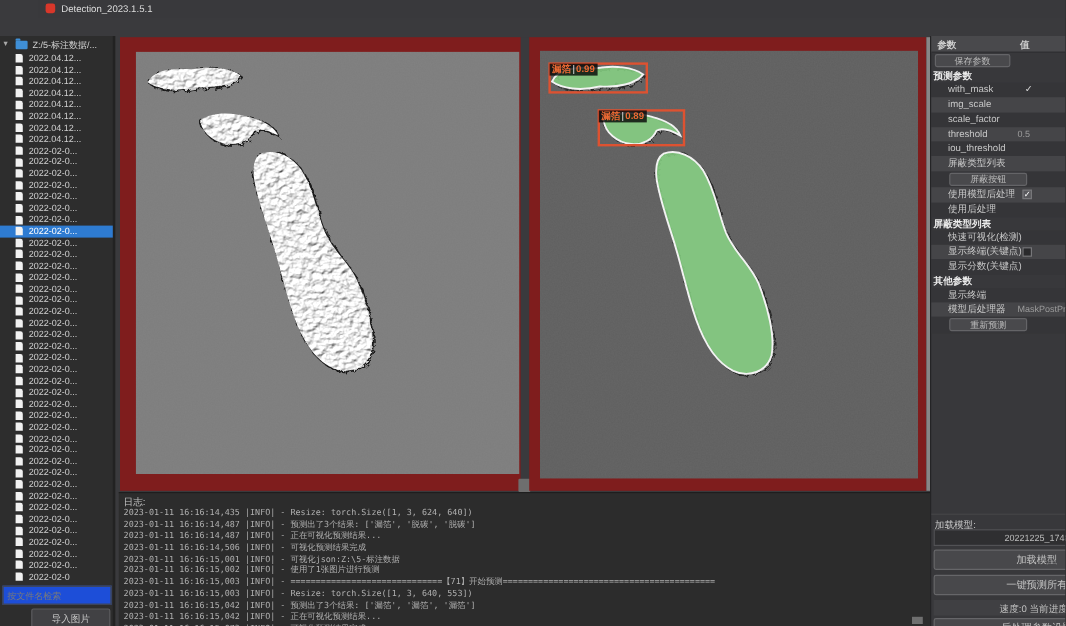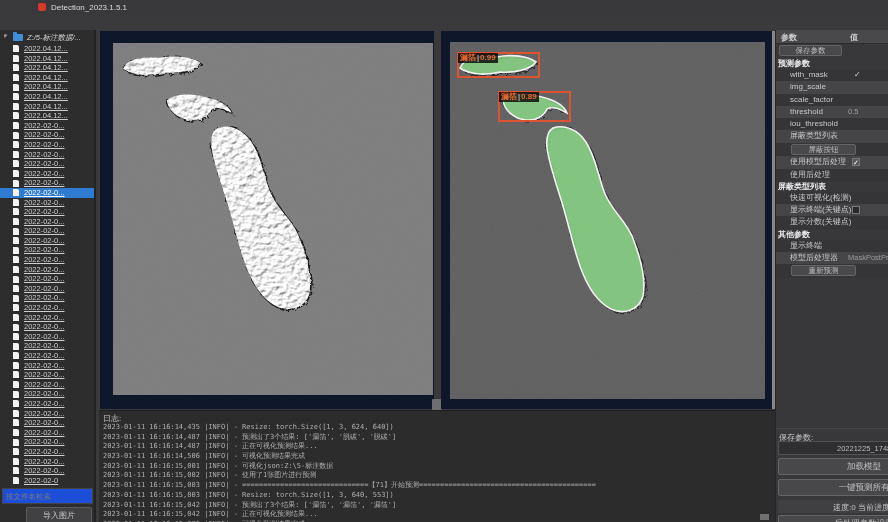--- a/index.html
+++ b/index.html
@@ -9,35 +9,35 @@
 
   
   #titlebar { position:absolute; left:0; top:0; width:888px; height:15px; background:#39393c;margin-left:32px; }
   #appicon { position:absolute; left:6px; top:3px; width:8px; height:8px; background:#d8372a; border-radius:2px; }
   #apptitle { position:absolute; left:19px; top:3px; font-size:8px; color:#dcdcdc; }
   #menubar { position:absolute; left:0; top:15px; width:888px; height:15px; background:#333336; border-bottom:1px solid #2a2a2c; }
   .menuitem { display:inline-block; margin-left:8px; margin-top:2px; font-size:8.5px; color:#d0d0d0; padding:1px 3px; }
 
   
   #sidebar { position:absolute; left:0; top:30px; width:96px; height:492px; background:#2d2d2d; border-right:2px solid #222; overflow:hidden; }
-  #tree-root { position:absolute; left:0; top:2px; height:11px; width:96px; white-space:nowrap;font-style:italic; }
+  #tree-root { position:absolute; left:0; top:2px; height:11px; width:96px; white-space:nowrap; }
   #tree-arrow { position:absolute; left:3px; top:0px; font-size:7px; color:#aaa; }
   #tree-folder { position:absolute; left:13px; top:2px; width:10px; height:7px; background:#3f8fd6; border-radius:1px; }
   #tree-folder:before { content:""; position:absolute; left:0; top:-2px; width:4px; height:2px; background:#3f8fd6; border-radius:1px 1px 0 0; }
   #tree-root-label { position:absolute; left:27px; top:1px; font-size:7.5px; color:#d6d6d6; }
   #file-list { position:absolute; left:0; top:14px; width:96px; height:444px; overflow:hidden; }
-  .frow { position:relative; height:9.6px; line-height:9.6px; white-space:nowrap; padding-left:24px; color:#cfcfcf; font-size:7.5px;text-decoration:underline; }
+  .frow { position:relative; height:9.6px; line-height:9.6px; white-space:nowrap; padding-left:24px; color:#cfcfcf; font-size:7.5px; }
   .frow.sel { background:#2e7bd1; color:#fff; }
   .ficon { position:absolute; left:13px; top:1.3px; width:6px; height:7px; background:#f2f2f2; border-radius:0 2px 0 0; }
   #search-input { position:absolute; left:2px; top:458px; width:91px; height:16px; background:#1d4ed8; border:1px solid #454545; color:#cfcfcf; font-size:7.5px; padding:0 3px; font-family:"Liberation Sans",sans-serif; }
   #search-input::placeholder { color:#7a7a7a; }
   #import-btn { position:absolute; left:26px; top:477px; width:66px; height:17px; background:#414144; border:1px solid #5c5c5f; border-radius:2px; color:#c6c6c6; font-size:8px; text-align:center; line-height:15px; }
 
   
-  .imgpanel { position:absolute; top:31px; height:378px; background:#0f172a; }
+  .imgpanel { position:absolute; top:31px; height:378px; background:#7f1d1d; }
   #panelL { left:100px; width:334px; }
   #panelR { left:441px; width:331px; }
   .imgwrap { position:absolute; overflow:hidden; }
   #imgL { left:13px; top:12px; width:320px; height:352px; }
   #imgR { left:9px; top:11px; width:315px; height:357px; }
   #splitter { position:absolute; left:434px; top:31px; width:7px; height:378px; background:#3a3a3d; }
   #splitter-handle { position:absolute; left:432px; top:399px; width:10px; height:11px; background:#6e6e6e; border-radius:1px; }
   #viewer-scrollbar { position:absolute; left:772px; top:31px; width:3px; height:378px; background:#878787; }
 
   
@@ -304,21 +304,21 @@
         <div class="prow alt">
           <span class="plabel">模型后处理器</span>
           <span class="pval">MaskPostPro</span>
         </div>
         <div class="pbtnrow">
           <button class="pbtn">重新预测</button>
         </div>
       </div>
 
     <div id="model-block">
-      <div id="model-label">保存参数:</div>
+      <div id="model-label">加载模型:</div>
       <div id="model-field">
         <span>20221225_174813</span>
       </div>
       <button class="bigbtn" id="load-btn">加载模型</button>
       <button class="bigbtn" id="predict-all-btn">一键预测所有</button>
       <div id="speed-row">
           <span>速度:0 当前进度</span>
         </div>
       <button class="bigbtn" id="postproc-btn">后处理参数设置</button>
     </div>

